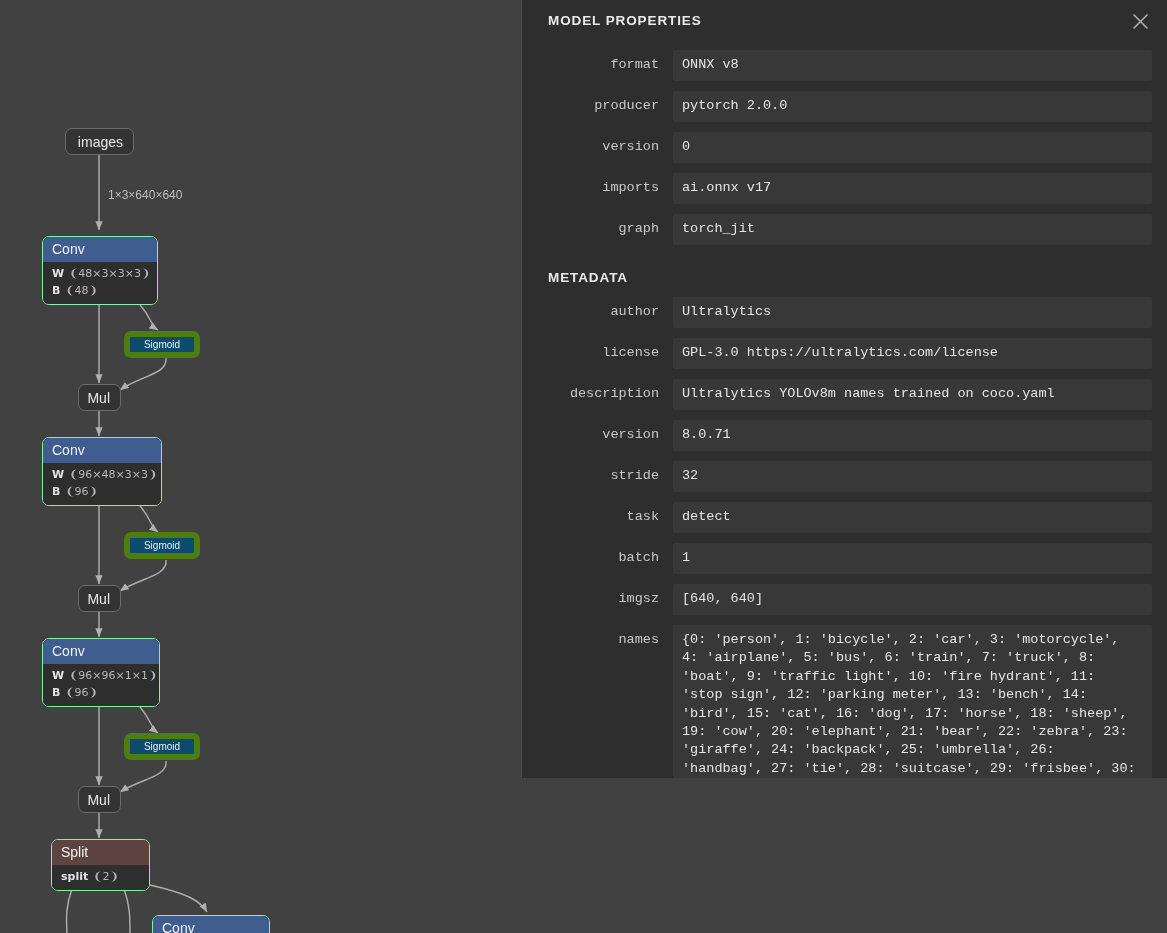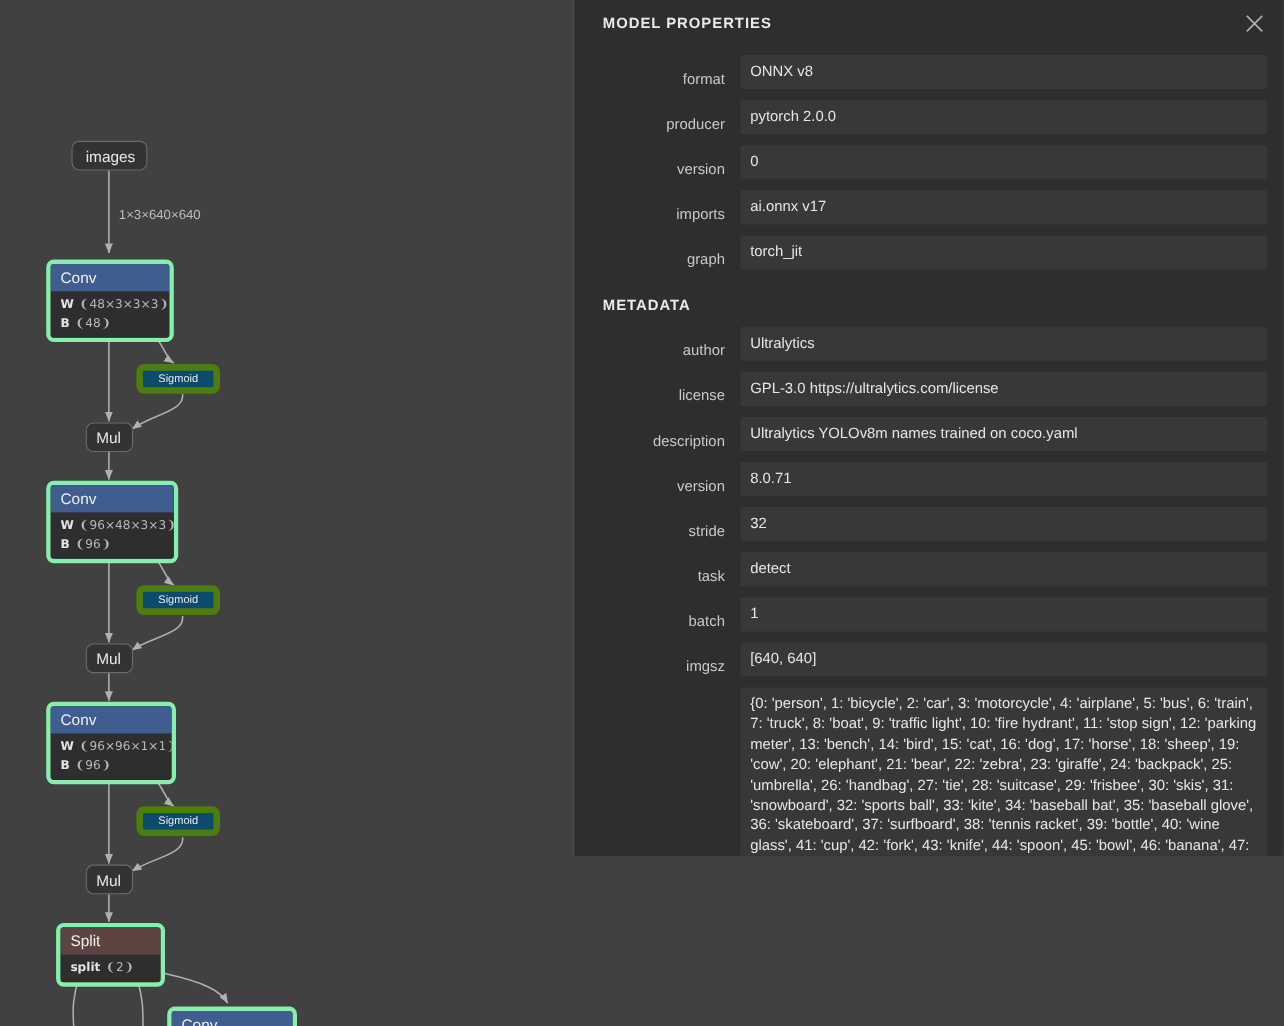--- a/index.html
+++ b/index.html
@@ -37,21 +37,21 @@
     background: #0c4a6e;
     border: 6px solid #4d7c0f;
     border-radius: 7px;
     color: #eeeaea;
     font-size: 10px;
     display: flex; align-items: center; justify-content: center;
     padding: 0 10px;
     white-space: nowrap;
   }
   .node-block {
-    border: 4px solid #86efac;
+    border: 1px solid #86efac;
     border-radius: 7px;
     overflow: hidden;
     background: #2e2e2e;
   }
   .node-header {
     font-size: 14px;
     color: #f0f0f0;
     padding: 3px 9px 4px 9px;
     line-height: 18px;
   }
@@ -110,22 +110,23 @@
   .section-title {
     font-size: 13.5px;
     font-weight: bold;
     letter-spacing: 0.9px;
     color: #eaeaea;
     margin: 0 0 12px 26px;
   }
 
   .prop-row {
     display: flex;
-    align-items: flex-end;
+    align-items: flex-start;
     margin-bottom: 10px;
+    font-family: Liberation Mono, monospace;
   }
   .prop-label {
     width: 151px;
     padding-right: 14px;
     text-align: right;
     font-size: 13.5px;
     color: #c9c9c9;
     line-height: 18px;
     padding-top: 6px;
     flex: 0 0 auto;

